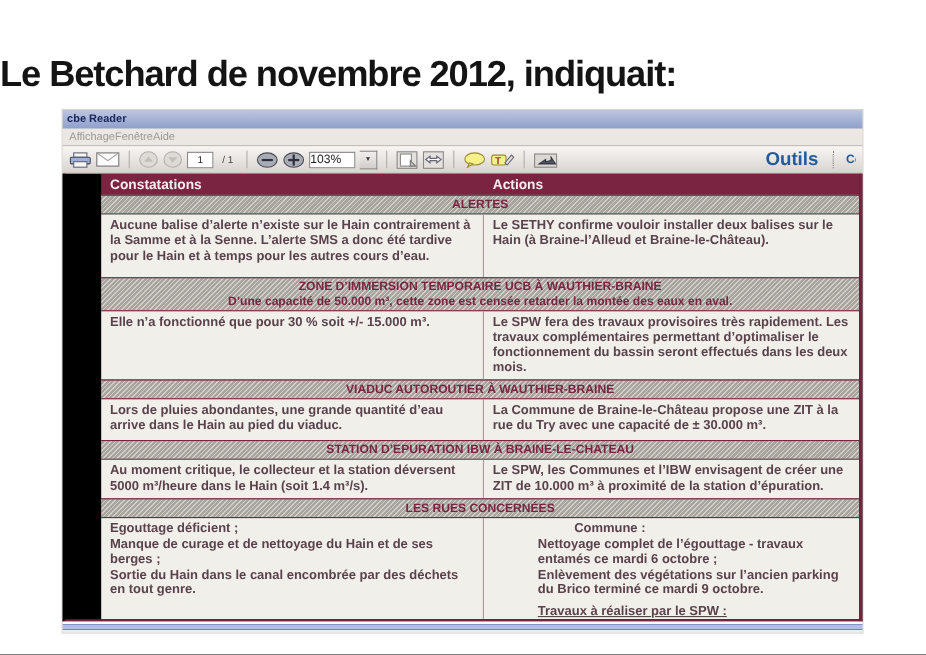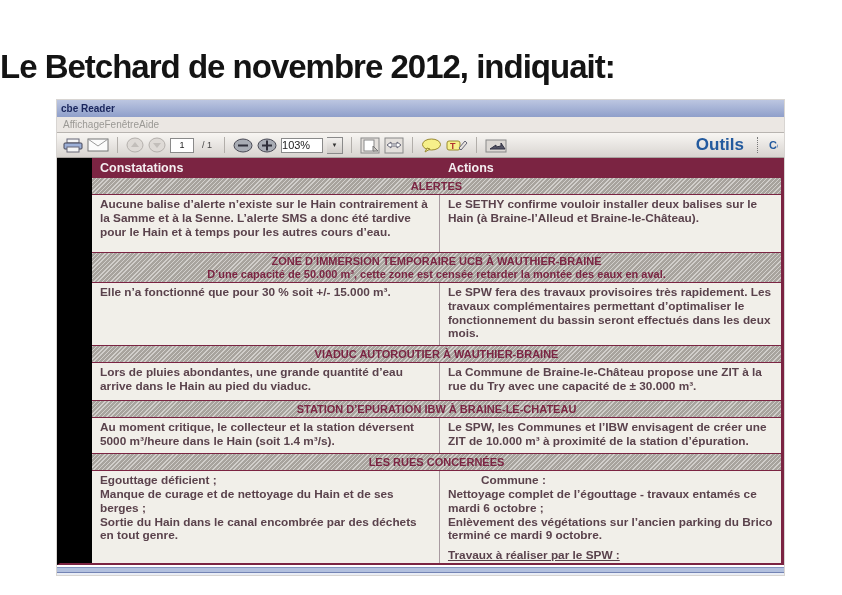--- a/index.html
+++ b/index.html
@@ -65,21 +65,21 @@
   .thead .hleft{width:50.5%;padding-left:8px;box-sizing:border-box;}
   .thead .hright{padding-left:8px;}
   .banner{
     flex:none;text-align:center;color:#7b2442;font-weight:bold;font-size:11px;line-height:13px;
     padding:2px 4px 1px;
     background:#b6b2ac;
     background-image:repeating-linear-gradient(135deg,rgba(255,255,255,.38) 0 1px,rgba(125,120,114,.25) 1px 3px);
     border-top:1px solid #7b2442;border-bottom:1px solid #7b2442;
   }
   .trow{display:flex;flex:none;background:#f1efe9;}
-  .trow.grow{flex:1;overflow:hidden;}
+  .trow.grow{flex:1;overflow:hidden;gap:41px;}
   .cell{
     padding:3px 6px 4px 8px;font-size:11.8px;font-weight:600;color:#5a424c;
     line-height:1.17;box-sizing:border-box;overflow:hidden;
   }
   .cell.cleft{width:50.5%;border-right:1px solid #a89aa0;flex:none;}
   .cell.cright{flex:1;}
   .line{margin:0;}
   .line.b{font-weight:700;margin-left:33px;}
   .line.bu{font-weight:700;text-decoration:underline;margin-top:6px;}
   .bottom-strip{

